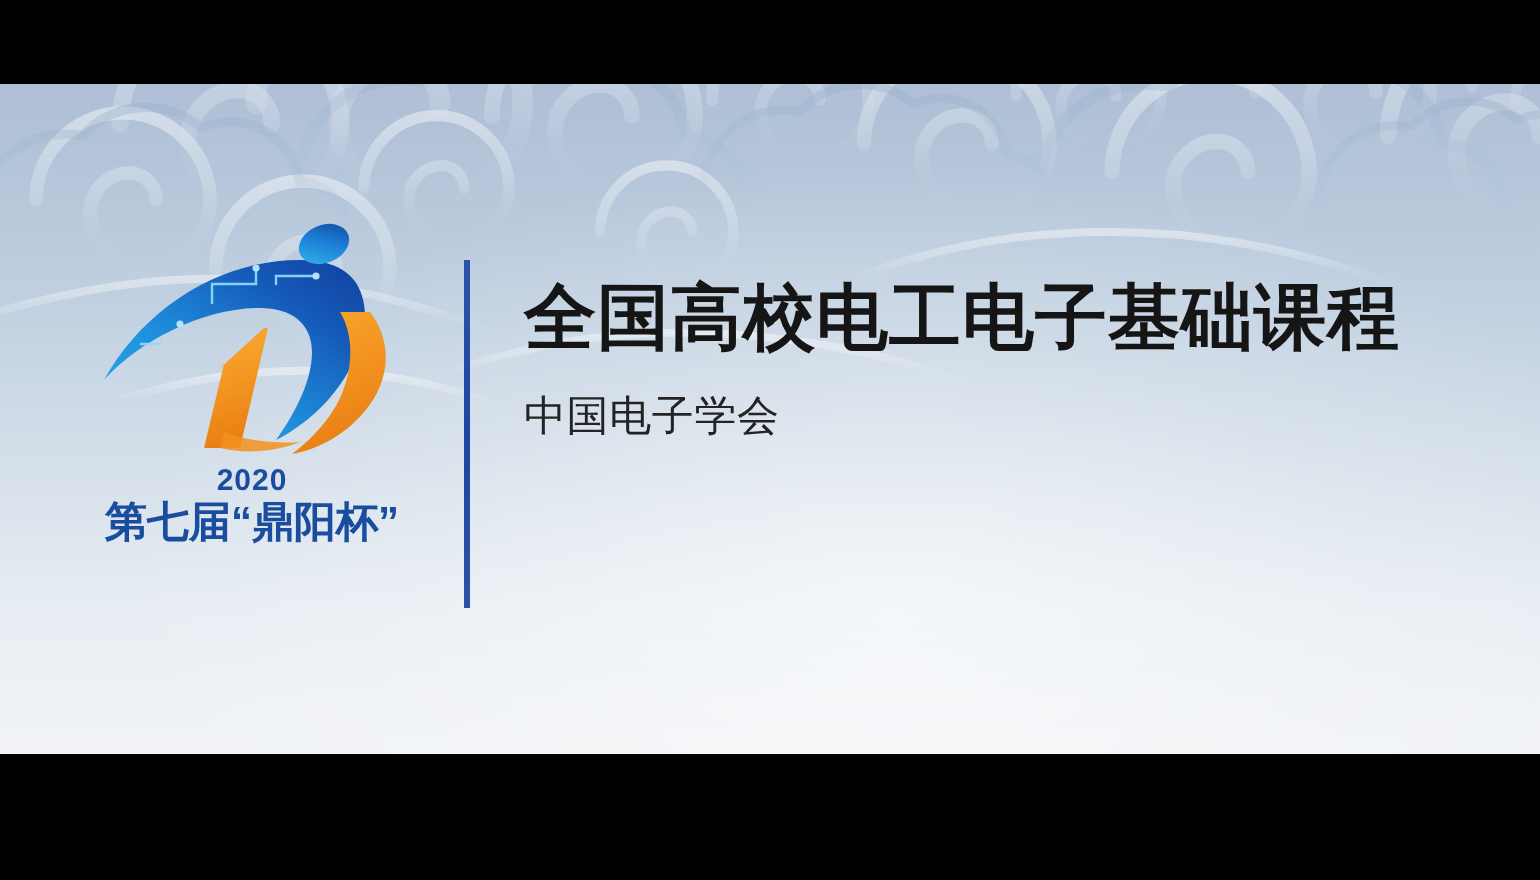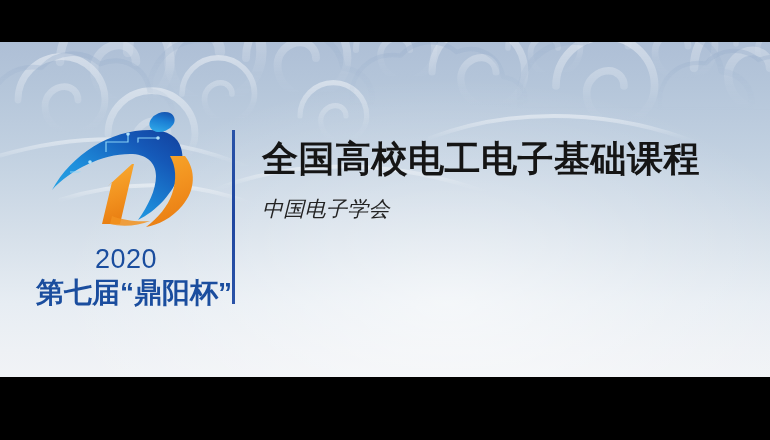--- a/index.html
+++ b/index.html
@@ -81,29 +81,29 @@
     text-align: center;
     z-index: 20;
   }
   #logo-mark {
     width: 160px;
     height: 120px;
     margin: 0 auto;
     display: block;
   }
   #logo-year {
-    margin-top: 16px;
-    font-size: 27px;
-    font-weight: normal;
+    margin-top: 4px;
+    font-size: 15px;
+    font-weight: bold;
     color: #1a4d9e;
     letter-spacing: 0.5px;
     line-height: 1.15;
   }
   #logo-edition {
-    font-size: 28px;
+    font-size: 21px;
     font-weight: bold;
     color: #1a4d9e;
     letter-spacing: 0px;
     line-height: 1.25;
     white-space: nowrap;
   }
 
   
   #divider {
     position: absolute;
@@ -134,21 +134,20 @@
   #subtitle-block {
     margin-top: 12px;
   }
   .subtitle-line {
     font-size: 21px;
     font-weight: normal;
     color: #232323;
     line-height: 1.45;
     letter-spacing: 0.3px;
     white-space: nowrap;
-    font-style: italic;
   }
 </style>
 </head>
 <body>
 
 <div id="banner">
 
   <div id="artwork">
 
     <svg id="clouds" viewBox="0 0 770 335" preserveAspectRatio="none" xmlns="http://www.w3.org/2000/svg">

